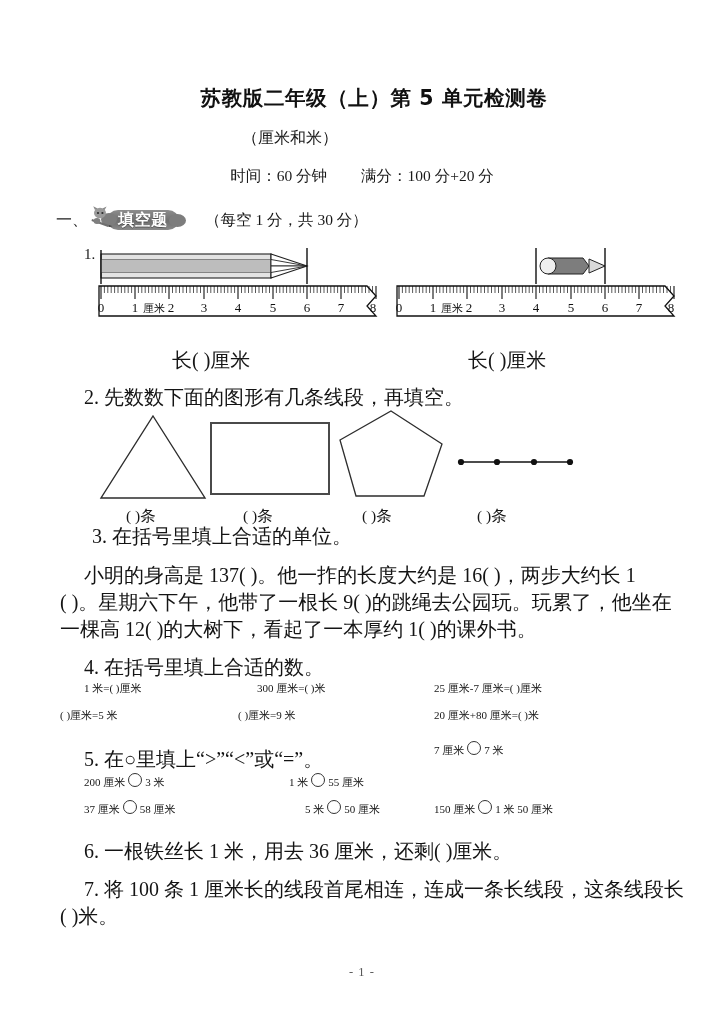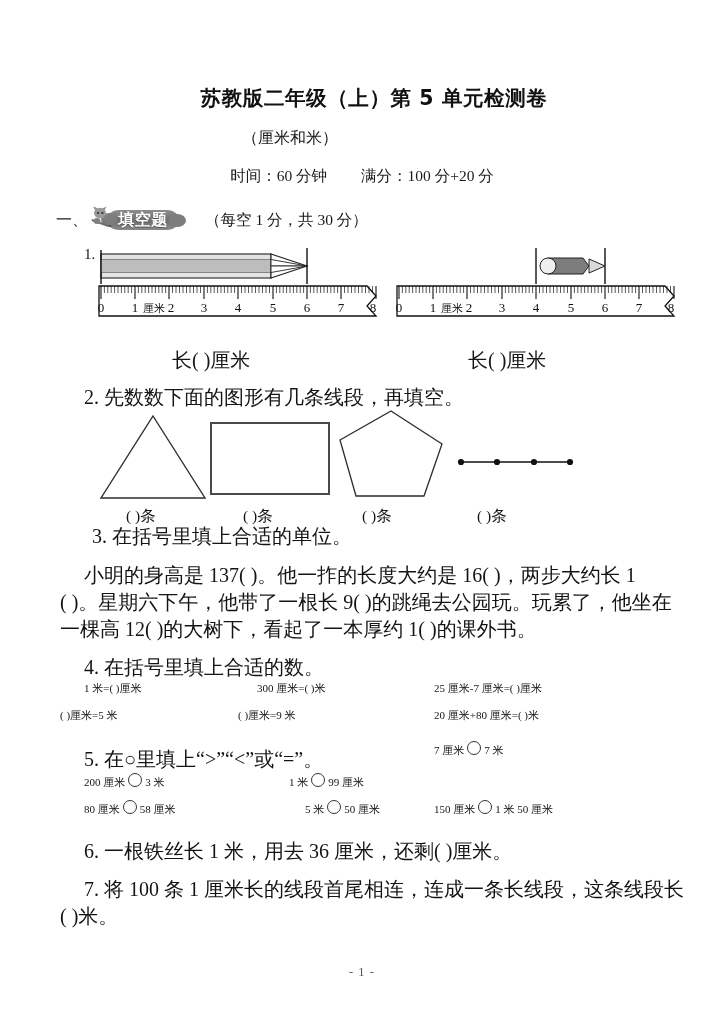--- a/index.html
+++ b/index.html
@@ -469,28 +469,28 @@
   <div class="row-cell" style="left:60px;  top:708px;">(        )厘米=5 米</div>
   <div class="row-cell" style="left:238px; top:708px;font-family:Liberation Serif, serif;">(        )厘米=9 米</div>
   <div class="row-cell" style="left:434px; top:708px;">20 厘米+80 厘米=(        )米</div>
 
   <div class="q" style="left:84px; top:746px;">5. 在○里填上“&gt;”“&lt;”或“=”。</div>
 
   <div class="row-cell" style="left:84px; top:773px;">
     <span>200 厘米</span><span class="circ"></span><span>3 米</span>
   </div>
   <div class="row-cell" style="left:289px; top:773px;">
-    <span>1 米</span><span class="circ"></span><span>99 厘米</span>
+    <span>1 米</span><span class="circ"></span><span>55 厘米</span>
   </div>
   <div class="row-cell" style="left:434px; top:741px;">
     <span>7 厘米</span><span class="circ"></span><span>7 米</span>
   </div>
 
   <div class="row-cell" style="left:84px; top:800px;">
-    <span>80 厘米</span><span class="circ"></span><span>58 厘米</span>
+    <span>37 厘米</span><span class="circ"></span><span>58 厘米</span>
   </div>
   <div class="row-cell" style="left:289px; top:800px;margin-left:16px;">
     <span>5 米</span><span class="circ"></span><span>50 厘米</span>
   </div>
   <div class="row-cell" style="left:434px; top:800px;">
     <span>150 厘米</span><span class="circ"></span><span>1 米 50 厘米</span>
   </div>
 
   <div class="q" style="left:84px; top:838px;">6. 一根铁丝长 1 米，用去 36 厘米，还剩(        )厘米。</div>
 

